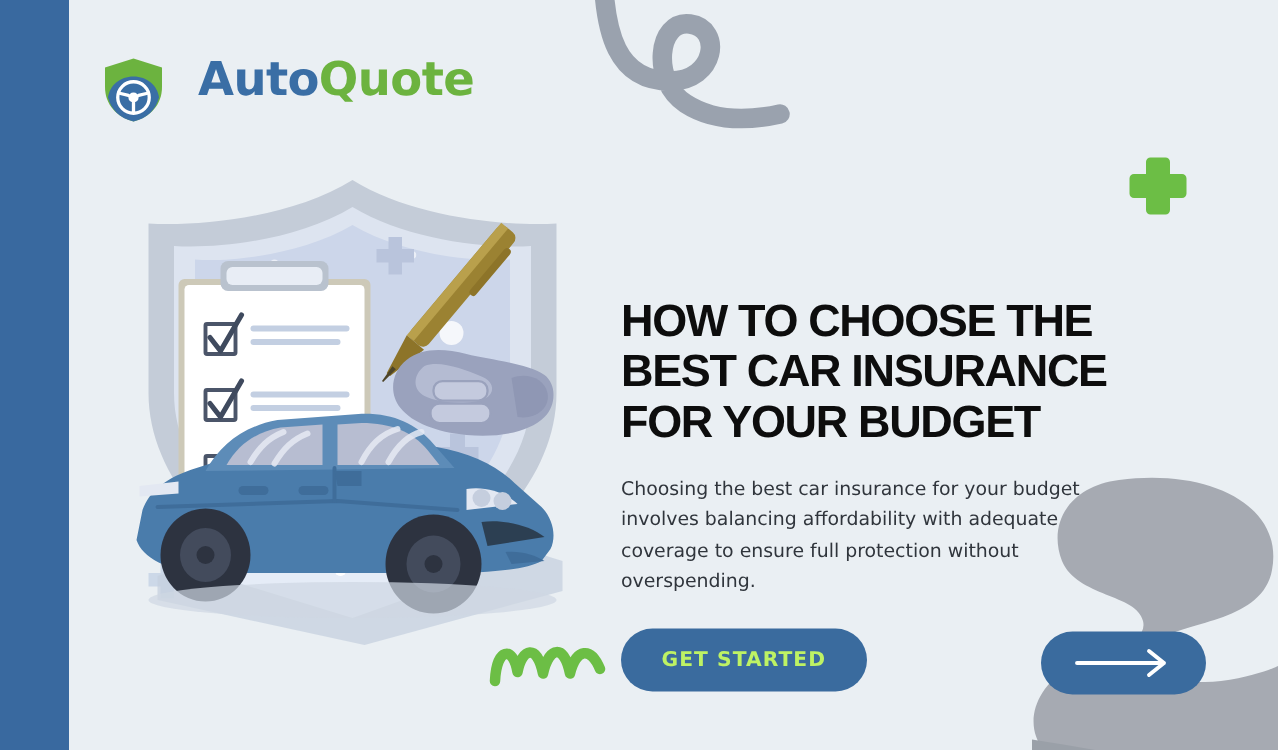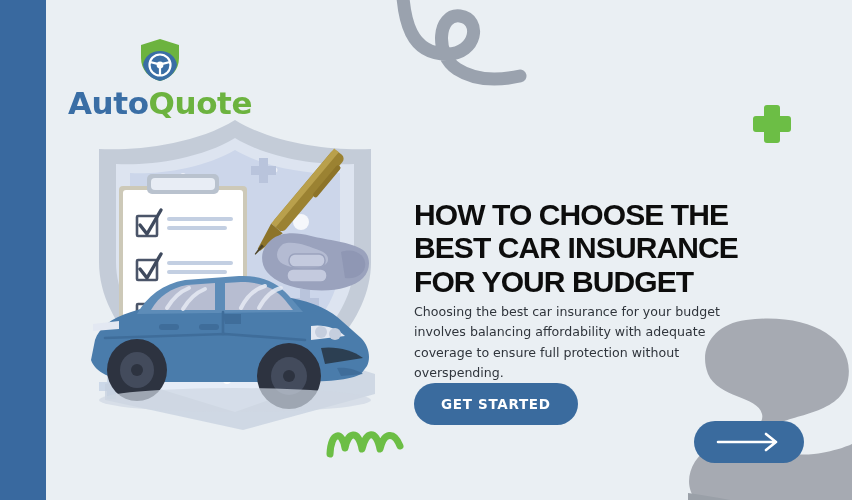--- a/index.html
+++ b/index.html
@@ -25,21 +25,21 @@
   
   .deco { position: absolute; pointer-events: none; }
   .deco-curl { left: 372px; top: -16px; }
   .deco-green-plus { left: 748px; top: 100px; }
   .deco-green-wave { left: 322px; top: 420px; }
   .deco-gray-s { left: 688px; top: 318px; }
 
   
   .logo {
     position: absolute; left: 68px; top: 38px;
-    display: flex; align-items: center; gap: 6px; flex-direction: column;
+    display: flex; gap: 22px;
   }
   .logo-mark { width: 42px; height: 44px; display: block; }
   .logo-text {
     font-size: 31px; font-weight: bold;
     letter-spacing: -0.4px; line-height: 1;
     font-family: "DejaVu Sans", sans-serif;
   }
   .logo-auto { color: #3a6ea5; }
   .logo-quote { color: #6cb33f; }
 
@@ -57,36 +57,37 @@
   .headline {
     font-family: Liberation Sans, sans-serif;
     font-size: 30px;
     font-weight: bold;
     line-height: 1.11;
     letter-spacing: -0.9px;
     color: #0d0d0d;
     white-space: pre-line;
   }
   .subtext {
-    margin-top: 4px;
+    margin-top: 18px;
     font-family: "DejaVu Sans", sans-serif;
     font-size: 12.6px;
     line-height: 1.62;
     color: #30353c;
     width: 326px;
   }
   .cta {
+    margin-top: 22px;
     display: inline-flex;
     align-items: center; justify-content: center;
     height: 42px;
     padding: 0 27px;
     border: none;
     border-radius: 21px;
     background: #3a6b9e;
-    color: #ffffff;
+    color: #bef264;
     font-family: "DejaVu Sans", sans-serif;
     font-size: 13.5px;
     font-weight: bold;
     letter-spacing: 0.7px;
     cursor: pointer;
   }
 
   
   .arrow-btn {
     position: absolute; left: 694px; top: 421px;

